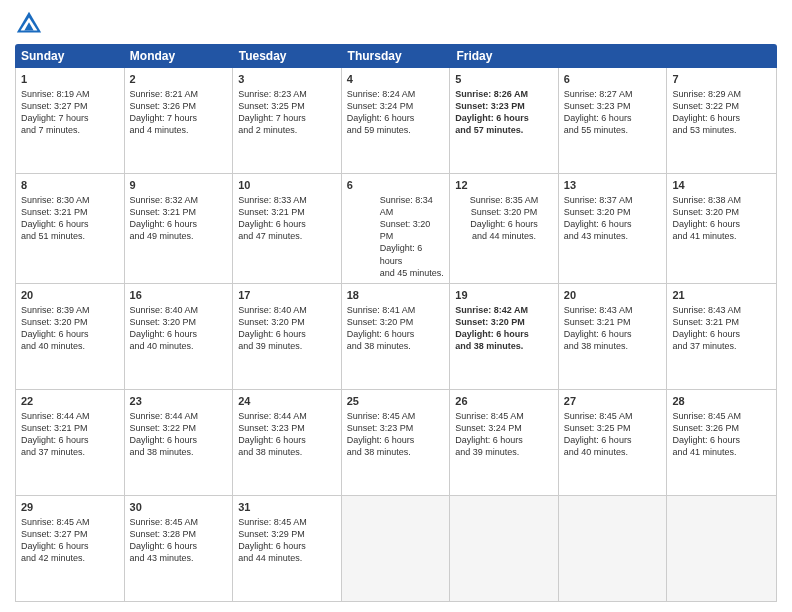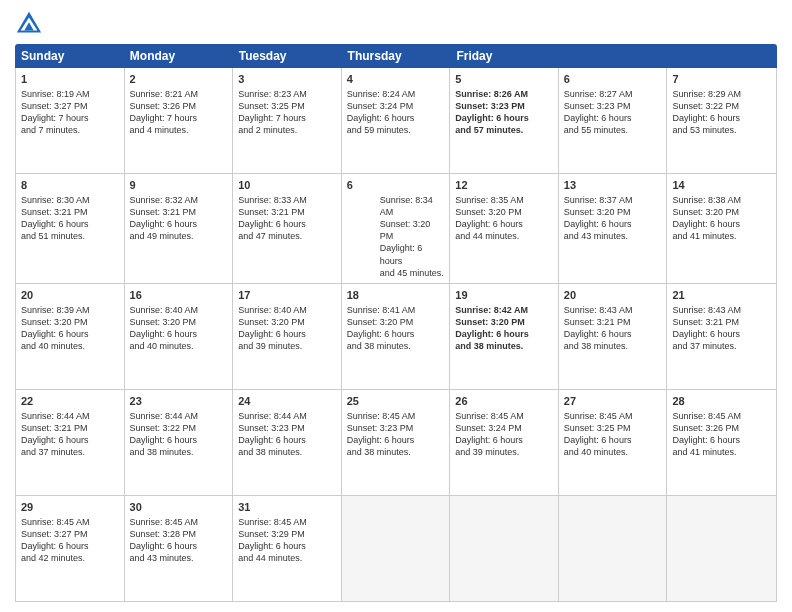--- a/index.html
+++ b/index.html
@@ -228,21 +228,21 @@
           </div>
           <div class="cal-cell">
             <span class="day-num">6</span>
             <div class="cell-info" style="white-space: pre-line; margin-left: 33px;">Sunrise: 8:34 AM
 Sunset: 3:20 PM
 Daylight: 6 hours
 and 45 minutes.</div>
           </div>
           <div class="cal-cell">
             <span class="day-num">12</span>
-            <div class="cell-info" style="white-space: pre-line;">Sunrise: 8:35 AM
+            <div class="cell-info" style="white-space: pre-line; text-align: center;">Sunrise: 8:35 AM
 Sunset: 3:20 PM
 Daylight: 6 hours
 and 44 minutes.</div>
           </div>
           <div class="cal-cell">
             <span class="day-num">13</span>
             <div class="cell-info" style="white-space: pre-line;">Sunrise: 8:37 AM
 Sunset: 3:20 PM
 Daylight: 6 hours
 and 43 minutes.</div>

